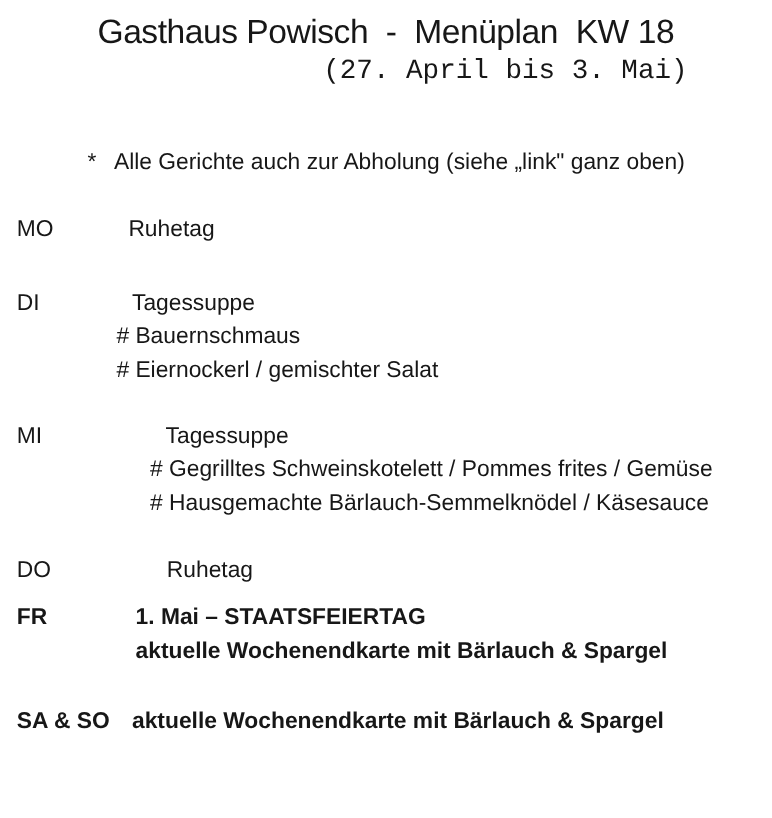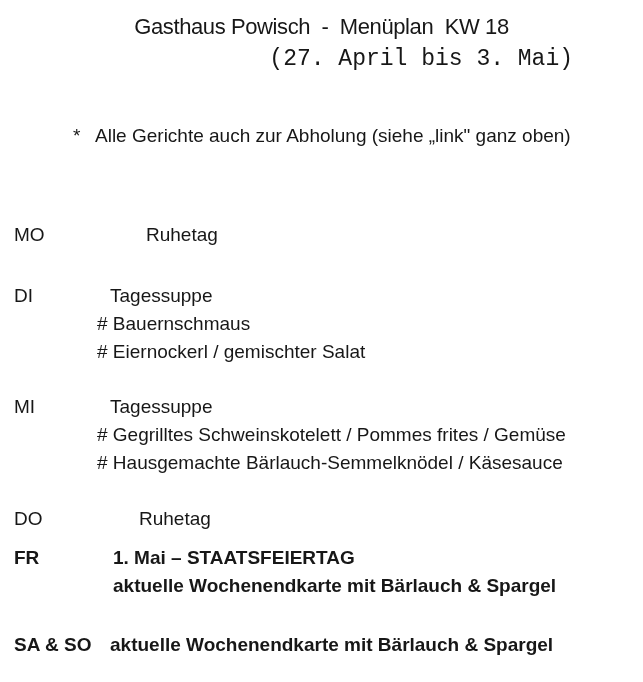--- a/index.html
+++ b/index.html
@@ -7,21 +7,21 @@
     width: 643px;
     height: 682px;
     background: #ffffff;
     color: #171717;
     font-family: "Liberation Sans", sans-serif;
     overflow: hidden;
   }
   .title {
     margin-top: 8px;
     text-align: center;
-    font-size: 22px;
+    font-size: 28px;
     line-height: 37px;
     letter-spacing: -0.4px;
     white-space: pre;
   }
   .subtitle {
     font-size: 23px;
     line-height: 29px;
     text-align: right;
     padding-right: 70px;
     white-space: pre;
@@ -40,23 +40,23 @@
     font-size: 19px;
     line-height: 28px;
   }
   .row .day { flex: 0 0 83px; white-space: nowrap; }
   .row .content { flex: 1 1 auto; }
   .line { white-space: nowrap; }
   .ind-1 { padding-left: 10px; }
   .ind-2 { padding-left: 13px; }
   .ind-3 { padding-left: 16px; }
   .bold { font-weight: bold; }
-  .mt-mo { margin-top: 71px; gap: 39px; }
+  .mt-mo { margin-top: 28px; }
   .mt-di { margin-top: 33px; }
-  .mt-mi { margin-top: 27px; }
+  .mt-mi { margin-top: 27px; gap: 28px; }
   .mt-do { margin-top: 28px; gap: 32px; }
   .mt-fr { margin-top: 11px; }
   .mt-saso { margin-top: 31px; }
 </style>
 </head>
 <body>
 
 <div class="title">Gasthaus Powisch  -  Menüplan  KW 18</div>
 <div class="subtitle">(27. April bis 3. Mai)</div>
 

